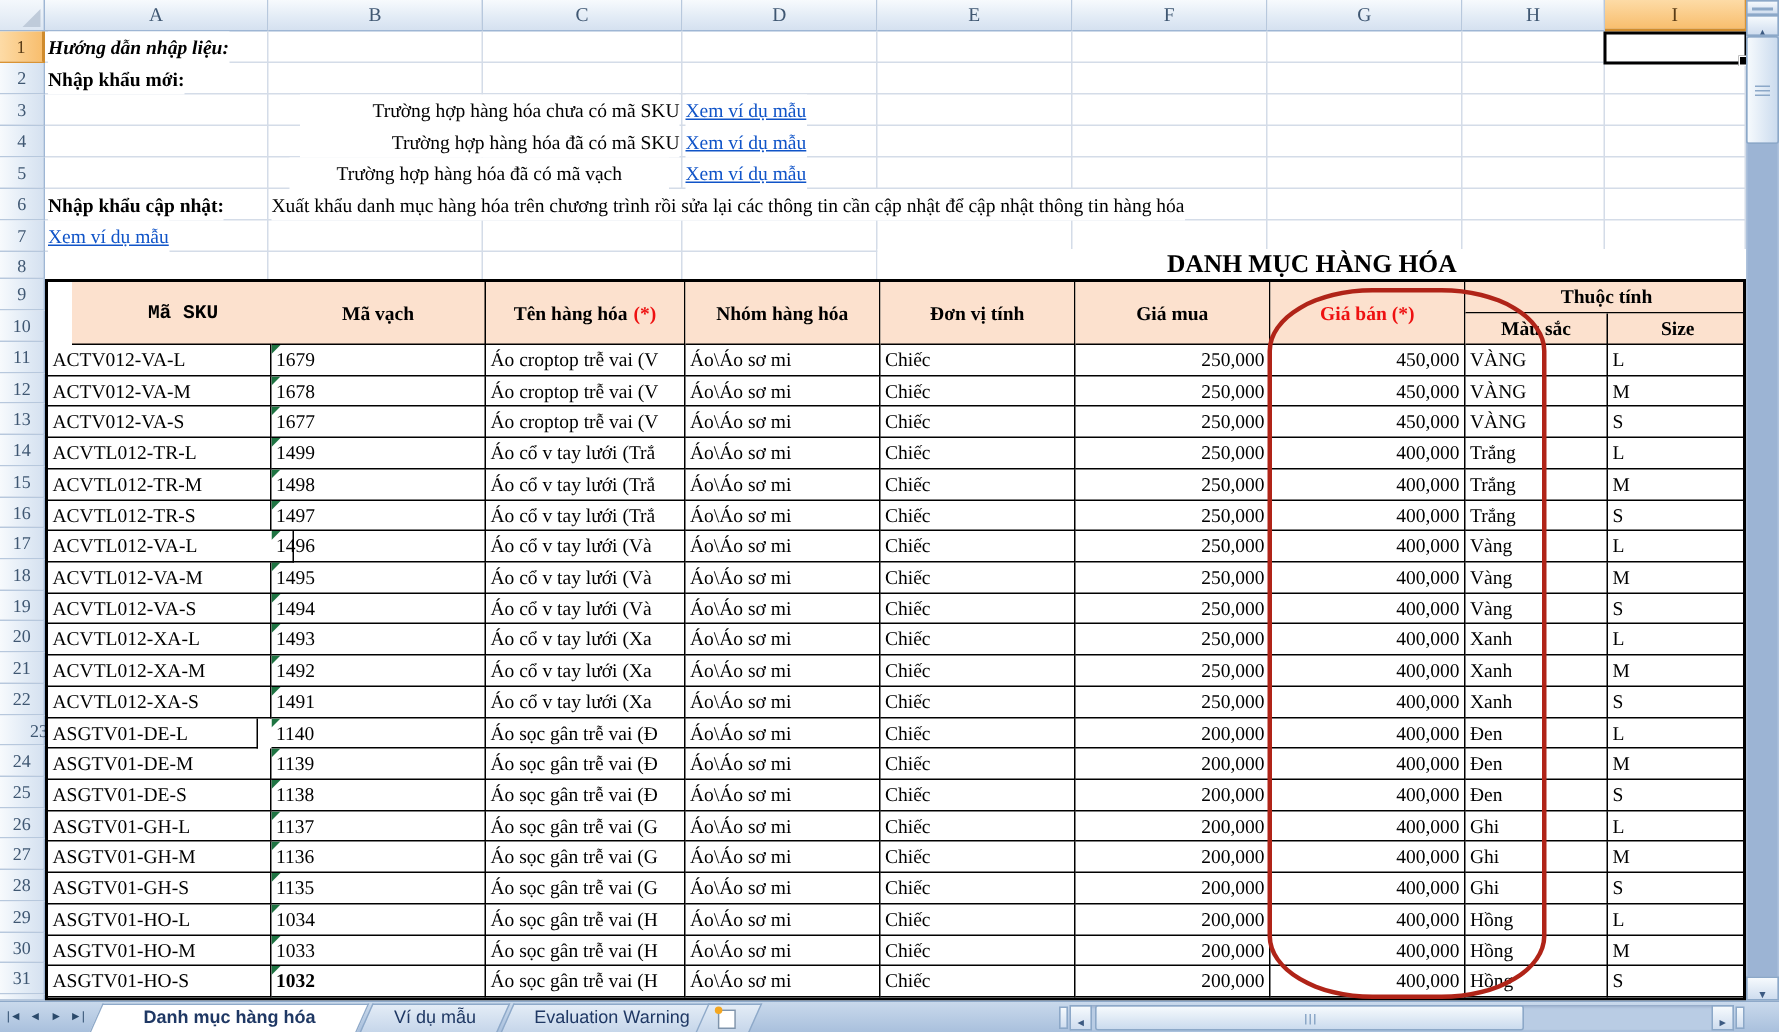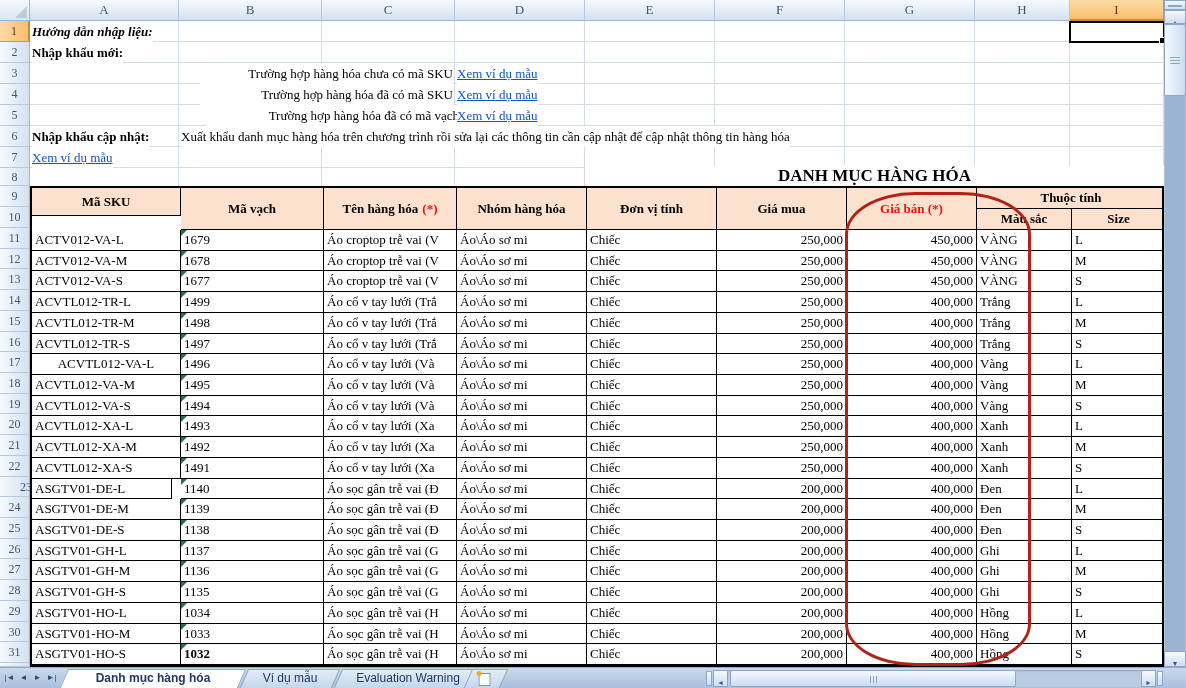--- a/index.html
+++ b/index.html
@@ -152,31 +152,31 @@
 
   <div class="txt bold" style="left:32px;top:21px;height:21px;line-height:21px;font-style:italic;">Hướng dẫn nhập liệu:</div>
   <div class="txt bold" style="left:32px;top:42px;height:21px;line-height:21px;">Nhập khẩu mới:</div>
 
   <div class="txt" style="left:200px;top:63px;width:253px;height:21px;line-height:21px;text-align:right;">Trường hợp hàng hóa chưa có mã SKU</div>
   <div class="txt link" style="left:457px;top:63px;height:21px;line-height:21px;">Xem ví dụ mẫu</div>
 
   <div class="txt" style="left:200px;top:84px;width:253px;height:21px;line-height:21px;text-align:right;">Trường hợp hàng hóa đã có mã SKU</div>
   <div class="txt link" style="left:457px;top:84px;height:21px;line-height:21px;">Xem ví dụ mẫu</div>
 
-  <div class="txt" style="left:206px;top:105px;width:253px;height:21px;line-height:21px;text-align:right;">Trường hợp hàng hóa đã có mã vạch</div>
+  <div class="txt" style="left:193px;top:105px;width:253px;height:21px;line-height:21px;text-align:center;">Trường hợp hàng hóa đã có mã vạch</div>
   <div class="txt link" style="left:457px;top:105px;height:21px;line-height:21px;">Xem ví dụ mẫu</div>
 
   <div class="txt bold" style="left:32px;top:126px;height:21px;line-height:21px;">Nhập khẩu cập nhật:</div>
   <div class="txt" style="left:181px;top:126px;height:21px;line-height:21px;">Xuất khẩu danh mục hàng hóa trên chương trình rồi sửa lại các thông tin cần cập nhật để cập nhật thông tin hàng hóa</div>
   <div class="txt link" style="left:32px;top:147px;height:21px;line-height:21px;">Xem ví dụ mẫu</div>
 
   <div class="sheet-title">DANH MỤC HÀNG HÓA</div>
 
   <div class="tbl">
-    <div class="hc" style="left:0;top:0;width:149px;height:28px;">Mã SKU</div>
+    <div class="hc" style="left:16px;top:0;width:149px;height:42px;font-family:Liberation Mono, monospace;">Mã SKU</div>
     <div class="hc" style="left:149px;top:0;width:143px;height:42px;">Mã vạch</div>
     <div class="hc" style="left:292px;top:0;width:133px;height:42px;">
       <span>Tên hàng hóa</span>
       <span class="req">(*)</span>
     </div>
     <div class="hc" style="left:425px;top:0;width:130px;height:42px;">Nhóm hàng hóa</div>
     <div class="hc" style="left:555px;top:0;width:130px;height:42px;">Đơn vị tính</div>
     <div class="hc" style="left:685px;top:0;width:130px;height:42px;">Giá mua</div>
     <div class="hc red" style="left:815px;top:0;width:130px;height:42px;">Giá bán (*)</div>
     <div class="hc" style="left:945px;top:0;width:189px;height:21px;">Thuộc tính</div>
@@ -230,21 +230,21 @@
         <div class="cell" style="left: 1040px; top: 124.856px; width: 94px; height: 20.714px; line-height: 20px;">M</div>
         <div class="cell" style="left: 0px; top: 145.57px; width: 149px; height: 20.714px; line-height: 20px;">ACVTL012-TR-S</div>
         <div class="cell" style="left: 149px; top: 145.57px; width: 143px; height: 20.714px; line-height: 20px;"><div class="gtri"></div>1497</div>
         <div class="cell" style="left: 292px; top: 145.57px; width: 133px; height: 20.714px; line-height: 20px;">Áo cổ v tay lưới (Trắ</div>
         <div class="cell" style="left: 425px; top: 145.57px; width: 130px; height: 20.714px; line-height: 20px;">Áo\Áo sơ mi</div>
         <div class="cell" style="left: 555px; top: 145.57px; width: 130px; height: 20.714px; line-height: 20px;">Chiếc</div>
         <div class="cell num" style="left: 685px; top: 145.57px; width: 130px; height: 20.714px; line-height: 20px;">250,000</div>
         <div class="cell num" style="left: 815px; top: 145.57px; width: 130px; height: 20.714px; line-height: 20px;">400,000</div>
         <div class="cell" style="left: 945px; top: 145.57px; width: 95px; height: 20.714px; line-height: 20px;">Trắng</div>
         <div class="cell" style="left: 1040px; top: 145.57px; width: 94px; height: 20.714px; line-height: 20px;">S</div>
-        <div class="cell" style="left: 0px; top: 166.284px; width: 149px; height: 20.714px; line-height: 20px; text-align: center;">ACVTL012-VA-L</div>
+        <div class="cell" style="left: 0px; top: 166.284px; width: 164px; height: 20.714px; line-height: 20px;">ACVTL012-VA-L</div>
         <div class="cell" style="left: 149px; top: 166.284px; width: 143px; height: 20.714px; line-height: 20px;"><div class="gtri"></div>1496</div>
         <div class="cell" style="left: 292px; top: 166.284px; width: 133px; height: 20.714px; line-height: 20px;">Áo cổ v tay lưới (Và</div>
         <div class="cell" style="left: 425px; top: 166.284px; width: 130px; height: 20.714px; line-height: 20px;">Áo\Áo sơ mi</div>
         <div class="cell" style="left: 555px; top: 166.284px; width: 130px; height: 20.714px; line-height: 20px;">Chiếc</div>
         <div class="cell num" style="left: 685px; top: 166.284px; width: 130px; height: 20.714px; line-height: 20px;">250,000</div>
         <div class="cell num" style="left: 815px; top: 166.284px; width: 130px; height: 20.714px; line-height: 20px;">400,000</div>
         <div class="cell" style="left: 945px; top: 166.284px; width: 95px; height: 20.714px; line-height: 20px;">Vàng</div>
         <div class="cell" style="left: 1040px; top: 166.284px; width: 94px; height: 20.714px; line-height: 20px;">L</div>
         <div class="cell" style="left: 0px; top: 186.998px; width: 149px; height: 20.714px; line-height: 20px;">ACVTL012-VA-M</div>
         <div class="cell" style="left: 149px; top: 186.998px; width: 143px; height: 20.714px; line-height: 20px;"><div class="gtri"></div>1495</div>

